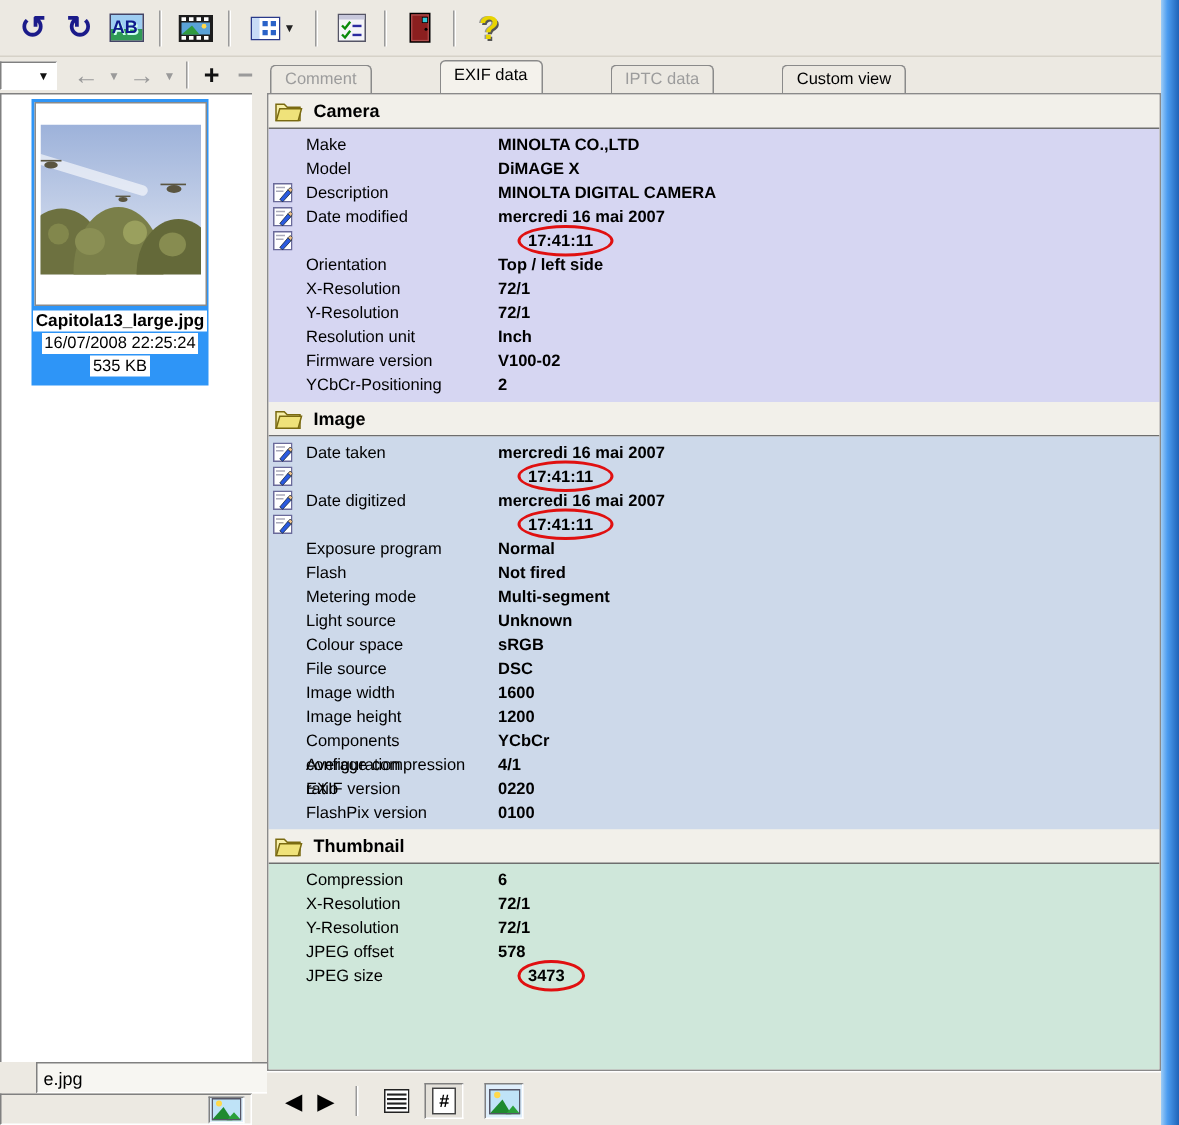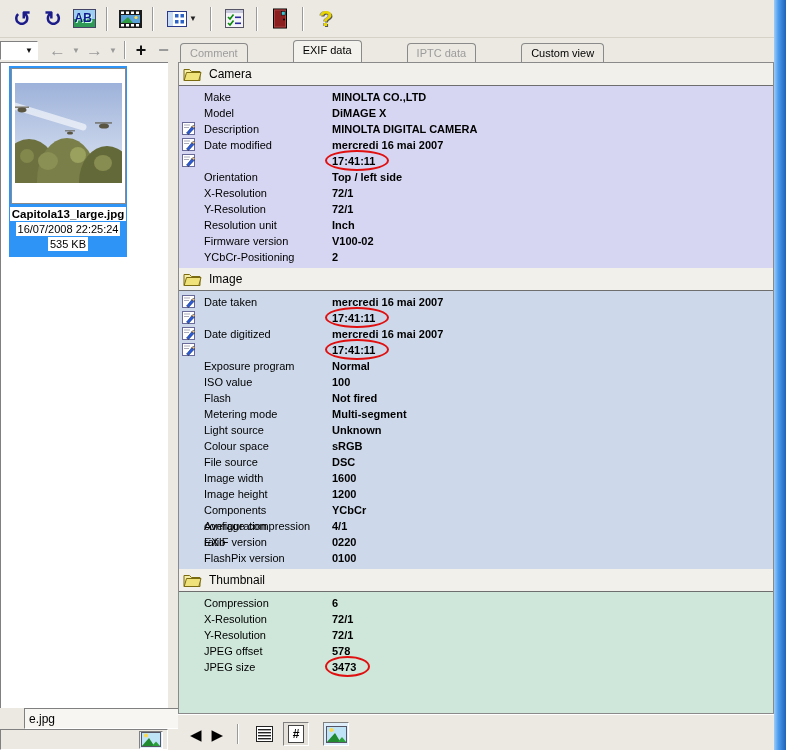--- a/index.html
+++ b/index.html
@@ -36,21 +36,21 @@
   .vsep2 { width:2px; height:18px; border-left:1px solid #9a9a9a; border-right:1px solid #fff; margin:0 4px; }
   
   .tabbar { position:absolute; left:180px; top:40px; height:22px; display:flex; align-items:flex-end; z-index:3;gap:44px; }
   .tab { height:19px; padding:3px 9px 0 9px; margin-right:1px; background:#ece9e2;
     border:1px solid #8a8a8a; border-bottom:none; border-radius:4px 4px 0 0; font-size:11px; color:#000; }
   .tab.disabled { color:#9c9c9c; }
   .tab.active { height:22px; background:#f4f2ec; position:relative; z-index:4; font-weight:normal; }
   
   .sidebar { position:absolute; left:0; top:62px; width:168px; height:646px;
     background:#ffffff; border-top:1px solid #808080; border-left:1px solid #808080; }
-  .thumb-sel { position:absolute; left:8px; top:3px; width:118px; height:191px;
+  .thumb-sel { position:absolute; left:20px; top:3px; width:118px; height:191px;
     display:flex; flex-direction:column; align-items:center; }
   .thumb-card { margin-top:2px; width:115px; height:136px; background:#fff;
     border:1px solid #8a8a8a; padding:14px 3px 0 3px; }
   .thumb-meta { width:100%; flex:1; display:flex; flex-direction:column; align-items:center;
     justify-content:flex-start; padding-top:3px; gap:1px; }
   .thumb-meta span { background:#fff; padding:0 2px; line-height:14px; white-space:nowrap; }
   .fname { font-weight:bold; font-size:11.5px; }
   
   .status1, .status2 { position:absolute; left:0; width:168px; height:21px;
     background:#f7f6f2; border:1px solid; border-color:#808080 #fff #fff #808080;
@@ -61,28 +61,28 @@
     border:1px solid; border-color:#808080 #fff #fff #808080; background:#dfeefb; }
   .v-split { position:absolute; left:169px; top:62px; width:9px; height:688px; background:#ece9e2; }
   
   .content { position:absolute; left:178px; top:62px; width:596px; height:652px;
     display:flex; flex-direction:column; border:1px solid #8a8a8a; border-right:1px solid #8a8a8a;
     background:#f4f2ec; overflow:hidden; }
   .section { display:flex; flex-direction:column; }
   .section:last-child { flex:1; }
   .sec-header { height:23px; background:#f2f0ea; border-bottom:1px solid #6e6e6e;
     display:flex; align-items:center; gap:7px; padding-left:4px; flex:none; }
-  .sec-title { font-weight:normal; font-size:12px; }
+  .sec-title { font-weight:bold; font-size:12px; }
   .rows { padding-top:3px; padding-bottom:3px; }
   .section:last-child .rows { flex:1; }
   .row { position:relative; height:16px; line-height:16px; display:flex; padding-left:25px; }
   .row .lbl { width:128px; flex:none; }
   .row .val { font-weight:bold; white-space:nowrap; }
   .row .edit-ic { position:absolute; left:3px; top:1px; }
-  .circled { position:relative; display:inline-block; }
+  .circled { position:relative; display:inline-block;margin-left:20px; }
   .circled::after { content:""; position:absolute; left:-7px; right:-14px; top:-3px; bottom:-2px;
     border:2px solid #e01010; border-radius:50%; pointer-events:none; }
   
   .gapline { position:absolute; left:178px; top:714px; width:596px; height:4px; background:#ece9e2; border-top:1px solid #fff; }
   .bottombar { position:absolute; left:178px; top:718px; width:596px; height:32px;
     background:#ece9e2; display:flex; align-items:center; padding-left:10px; gap:6px; }
   .tri { font-size:15px; color:#000; line-height:1; padding:0 2px; }
   .bsep { width:2px; height:20px; border-left:1px solid #9a9a9a; border-right:1px solid #fff; margin:0 6px; }
   .bbtn { width:26px; height:24px; display:flex; align-items:center; justify-content:center; }
   .bbtn.pressed { border:1px solid; border-color:#808080 #fff #fff #808080; background:#e4e1da; }
@@ -371,24 +371,20 @@
               <path d="M10 4.5 L11.5 3 L13 4.5 L12 6.5 Z" fill="#f2c28a" stroke="#123" stroke-width="0.5"></path>
             </svg></span>
           <span class="lbl"></span>
           <span class="val circled">17:41:11</span>
         </div>
         <div class="row">
           <span class="lbl">Exposure program</span>
           <span class="val">Normal</span>
         </div>
         <div class="row">
-          <span class="lbl">ISO value</span>
-          <span class="val">100</span>
-        </div>
-        <div class="row">
           <span class="lbl">Flash</span>
           <span class="val">Not fired</span>
         </div>
         <div class="row">
           <span class="lbl">Metering mode</span>
           <span class="val">Multi-segment</span>
         </div>
         <div class="row">
           <span class="lbl">Light source</span>
           <span class="val">Unknown</span>

